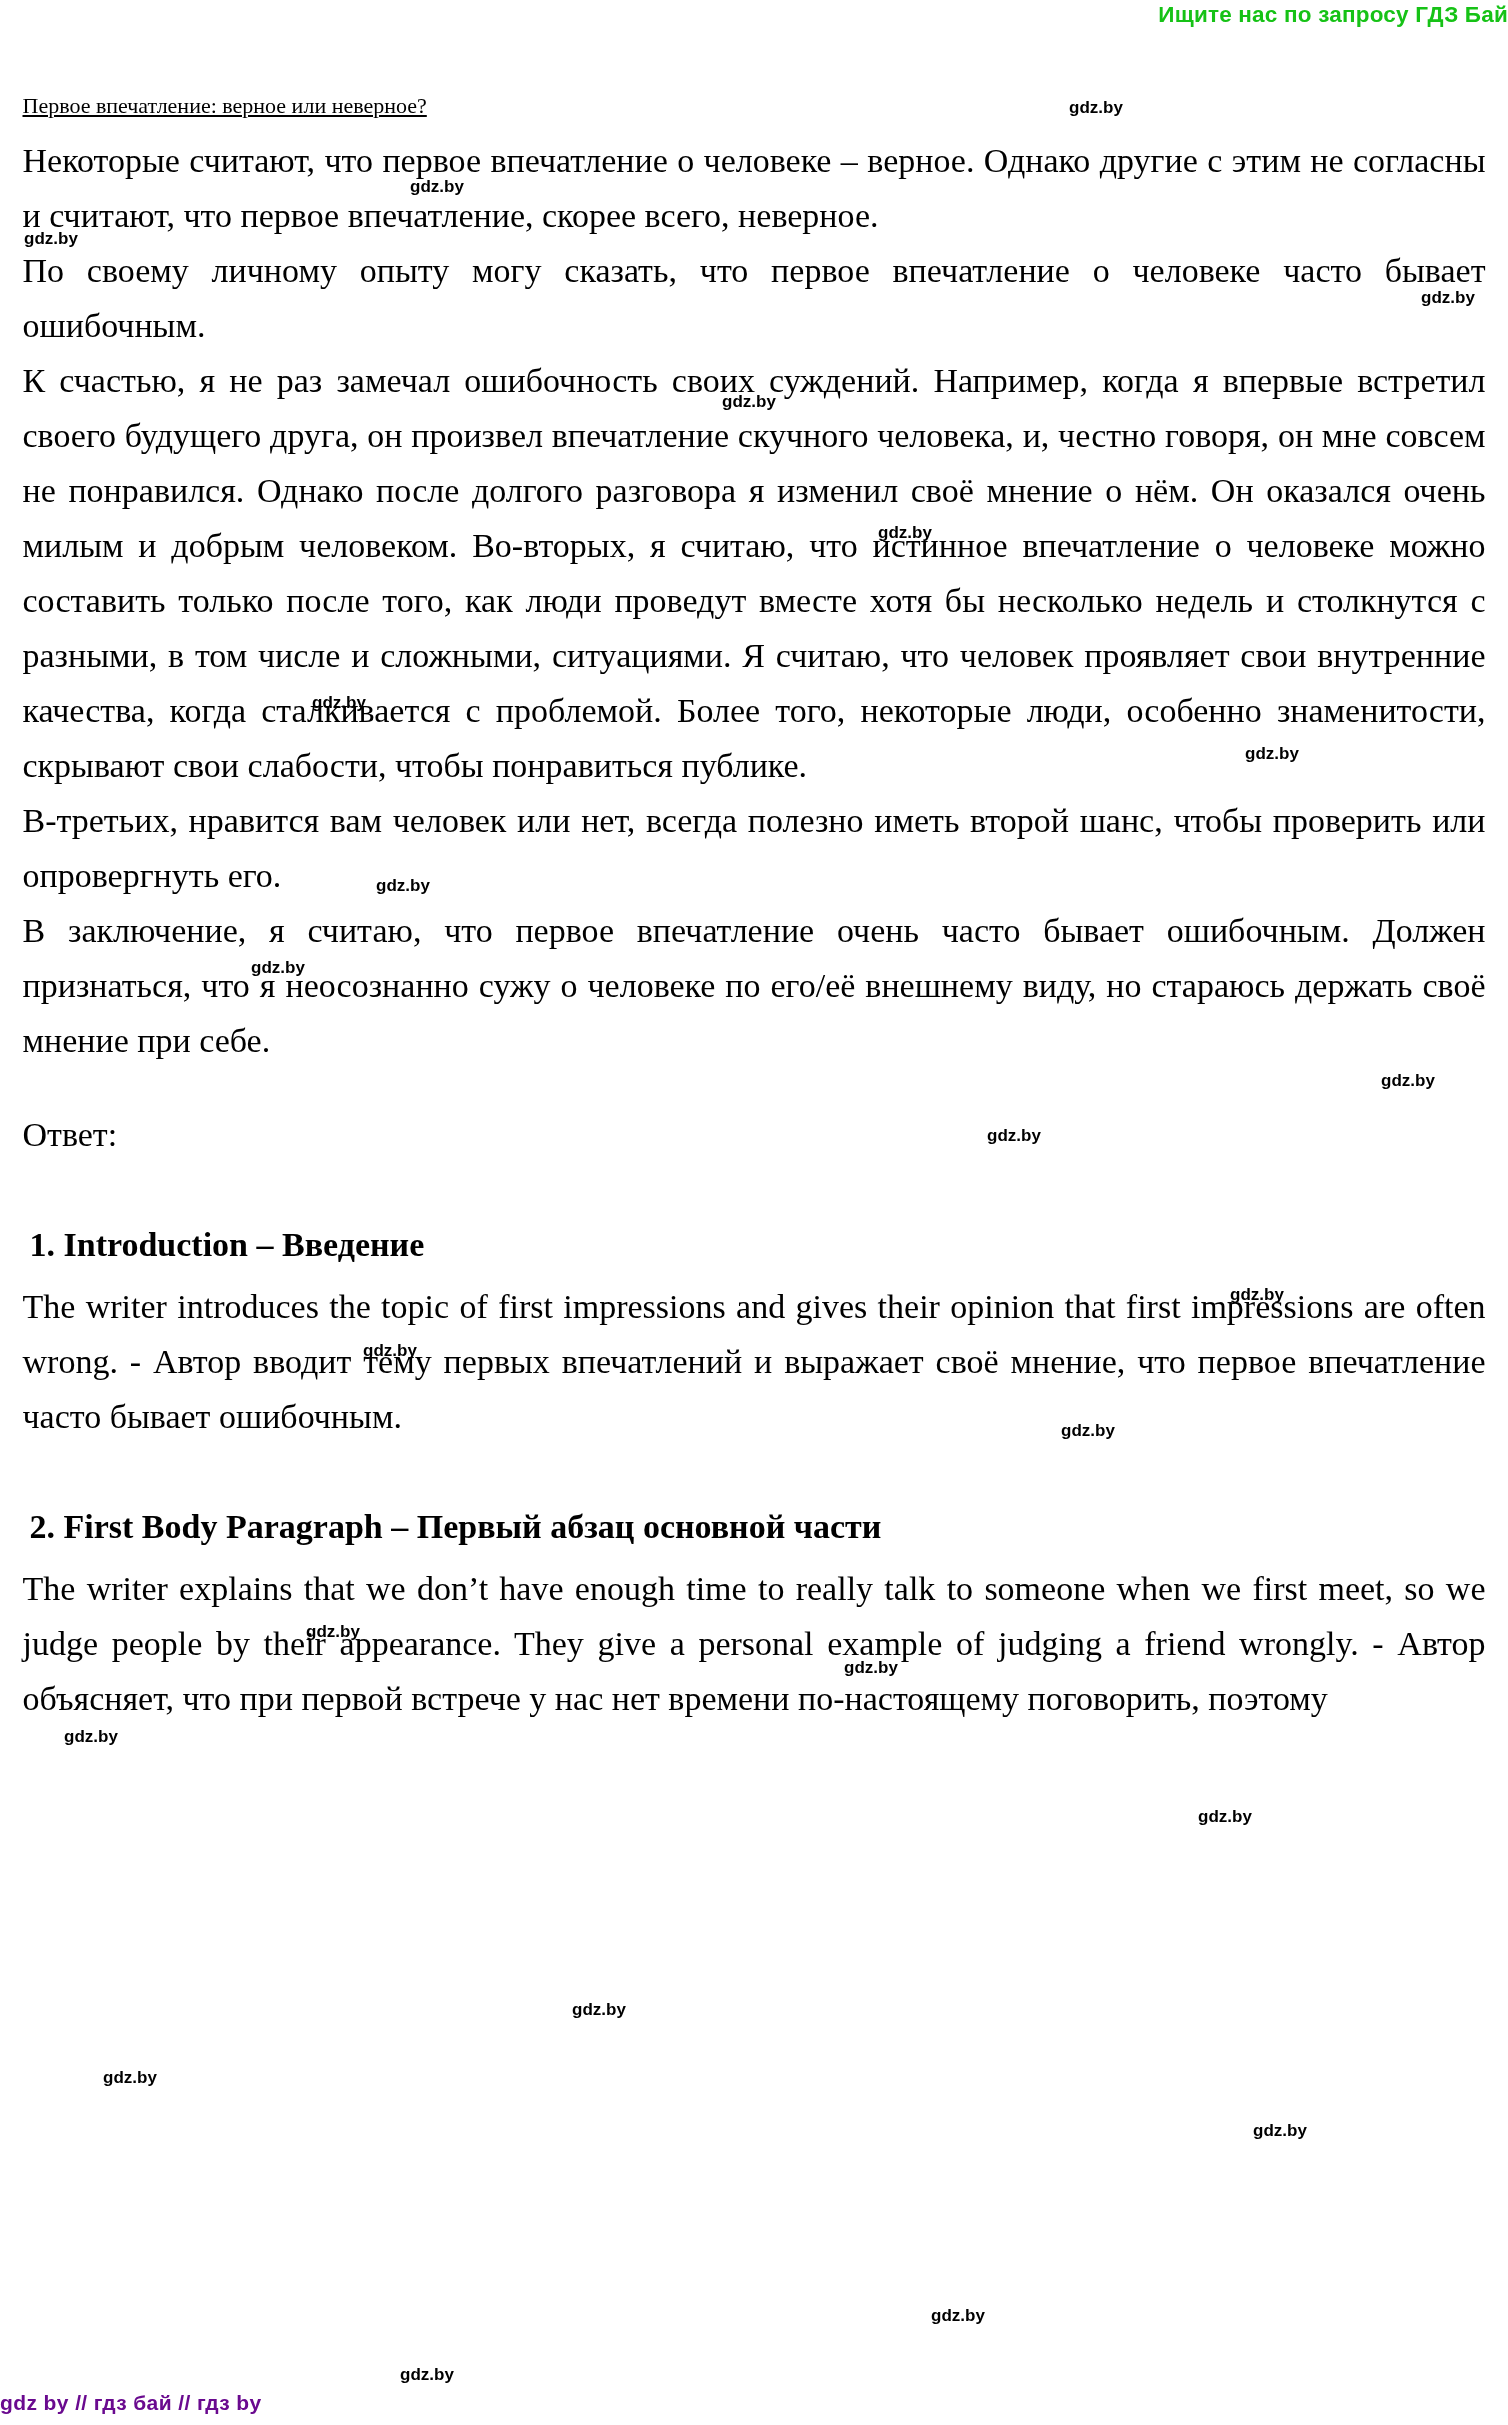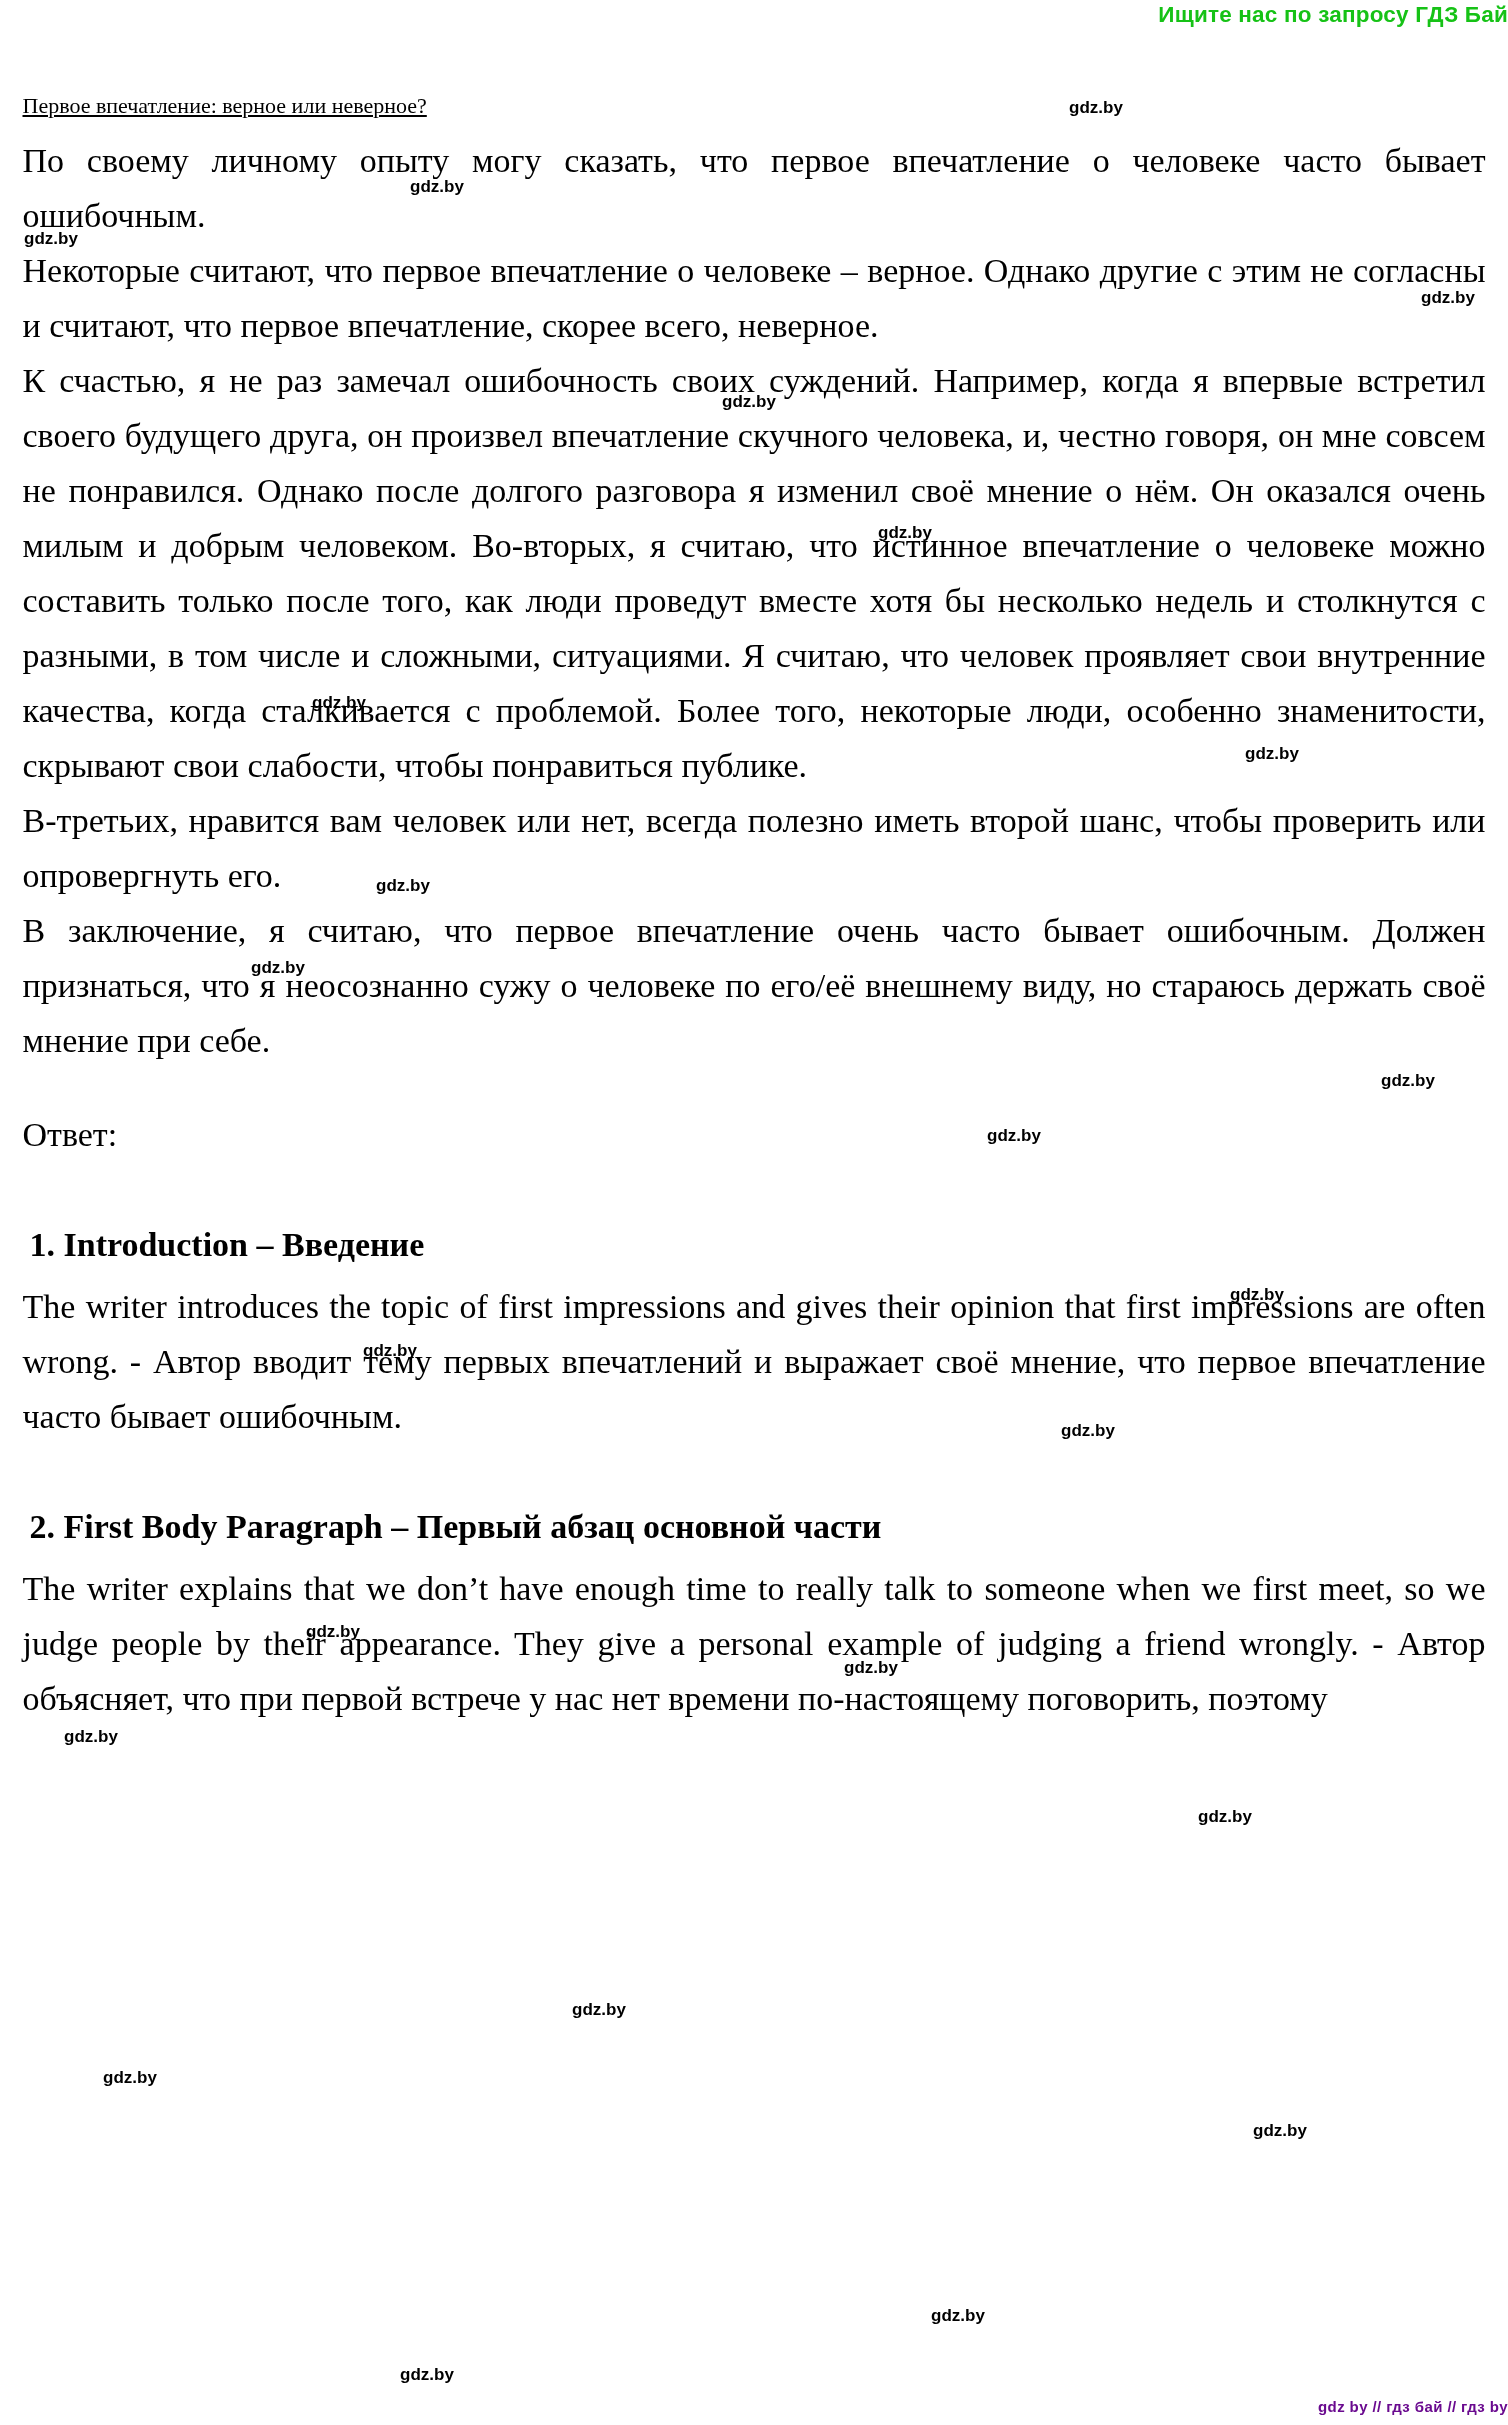--- a/index.html
+++ b/index.html
@@ -32,24 +32,24 @@
     color: #16c216;
     letter-spacing: 0.2px;
   }
 
   
   .footer-links {
     position: absolute;
     bottom: 11.3px;
     left: 0;
     width: 1508px;
-    text-align: right;
+    text-align: left;
     font-family: "Liberation Sans", "DejaVu Sans", sans-serif;
     font-weight: bold;
-    font-size: 15px;
+    font-size: 21px;
     color: #6a0a8f;
     letter-spacing: 0.4px;
   }
 
   
   .doc-body {
     position: absolute;
     top: 39px;
     left: 22.5px;
     width: 1463px;
@@ -107,23 +107,23 @@
 
   <div class="promo-banner">Ищите нас по запросу ГДЗ Бай</div>
 
   <div class="doc-body">
 
 
     <div class="gap-48"></div>
 
     <p class="centered">Первое впечатление: верное или неверное?</p>
 
+    <p class="para">Некоторые считают, что первое впечатление о человеке – верное. Однако другие с этим не согласны и считают, что первое впечатление, скорее всего, неверное.</p>
+
     <p class="para">По своему личному опыту могу сказать, что первое впечатление о человеке часто бывает ошибочным.</p>
-
-    <p class="para">Некоторые считают, что первое впечатление о человеке – верное. Однако другие с этим не согласны и считают, что первое впечатление, скорее всего, неверное.</p>
 
 
     <p class="para">К счастью, я не раз замечал ошибочность своих суждений. Например, когда я впервые встретил своего будущего друга, он произвел впечатление скучного человека, и, честно говоря, он мне совсем не понравился. Однако после долгого разговора я изменил своё мнение о нём. Он оказался очень милым и добрым человеком. Во-вторых, я считаю, что истинное впечатление о человеке можно составить только после того, как люди проведут вместе хотя бы несколько недель и столкнутся с разными, в том числе и сложными, ситуациями. Я считаю, что человек проявляет свои внутренние качества, когда сталкивается с проблемой. Более того, некоторые люди, особенно знаменитости, скрывают свои слабости, чтобы понравиться публике.</p>
 
     <p class="para">В-третьих, нравится вам человек или нет, всегда полезно иметь второй шанс, чтобы проверить или опровергнуть его.</p>
 
     <p class="para">В заключение, я считаю, что первое впечатление очень часто бывает ошибочным. Должен признаться, что я неосознанно сужу о человеке по его/её внешнему виду, но стараюсь держать своё мнение при себе.</p>
 
     <div class="gap-48"></div>
 

